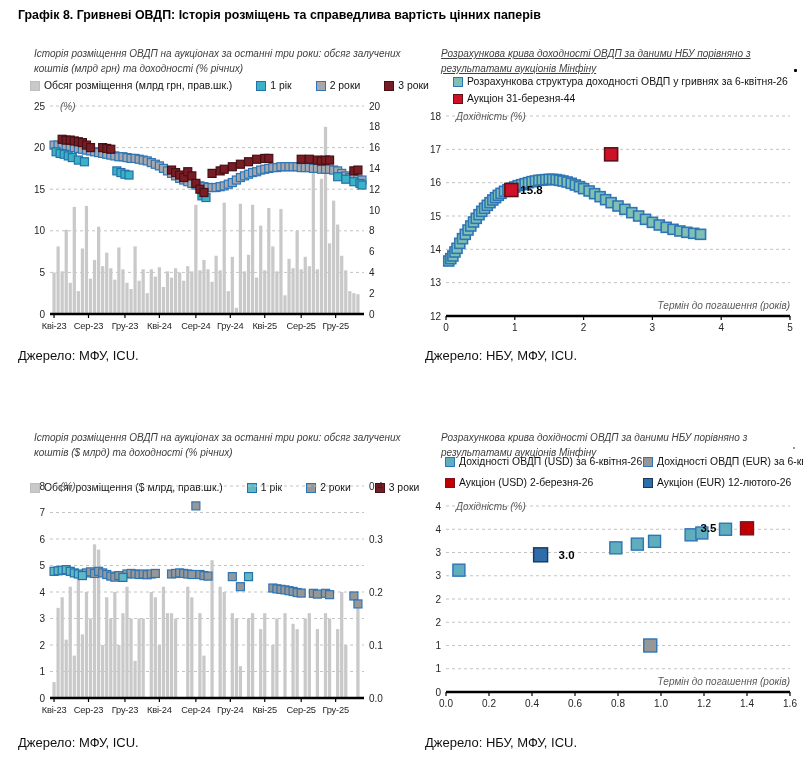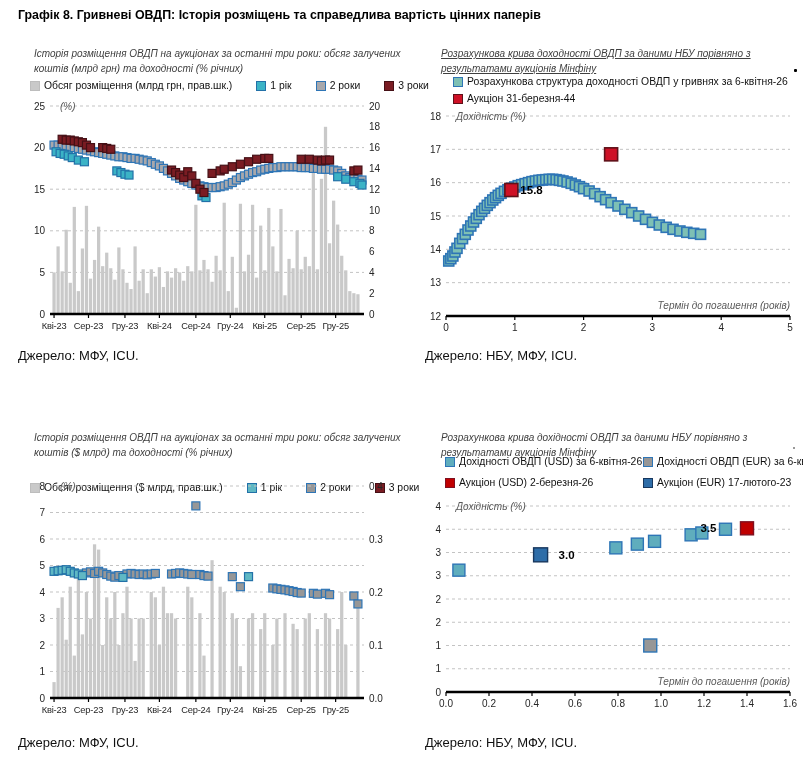--- a/index.html
+++ b/index.html
@@ -458,21 +458,21 @@
       <span class="li">
         <span class="sw" style="background: rgb(151, 151, 151); border-color: rgb(46, 117, 182);"></span>
         <span>Дохідності ОВДП (EUR) за 6-квітня-26</span>
       </span>
       <span class="li">
         <span class="sw" style="background: rgb(192, 0, 0); border-color: rgb(127, 16, 32);"></span>
         <span>Аукціон (USD) 2-березня-26</span>
       </span>
       <span class="li">
         <span class="sw" style="background: rgb(46, 109, 168); border-color: rgb(23, 55, 94);"></span>
-        <span>Аукціон (EUR) 17-лютого-23</span>
+        <span>Аукціон (EUR) 12-лютого-26</span>
       </span>
     </div>
 
   <div class="plot" style="left:20px;top:476px;"><svg width="378" height="252">
         <g>
           <line x1="30" x2="344" y1="195.5" y2="195.5" stroke="#C3C3C3" stroke-width="1" stroke-dasharray="3 3"></line>
           <line x1="30" x2="344" y1="169" y2="169" stroke="#C3C3C3" stroke-width="1" stroke-dasharray="3 3"></line>
           <line x1="30" x2="344" y1="142.5" y2="142.5" stroke="#C3C3C3" stroke-width="1" stroke-dasharray="3 3"></line>
           <line x1="30" x2="344" y1="116" y2="116" stroke="#C3C3C3" stroke-width="1" stroke-dasharray="3 3"></line>
           <line x1="30" x2="344" y1="89.5" y2="89.5" stroke="#C3C3C3" stroke-width="1" stroke-dasharray="3 3"></line>

